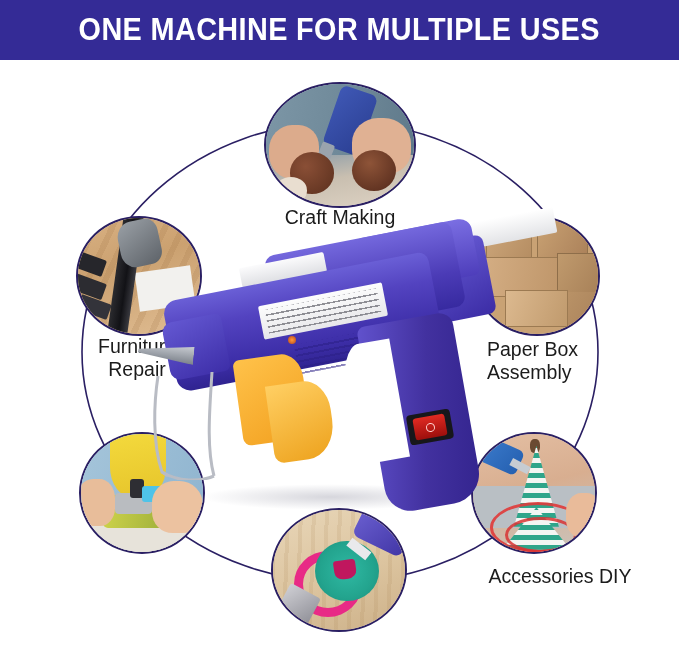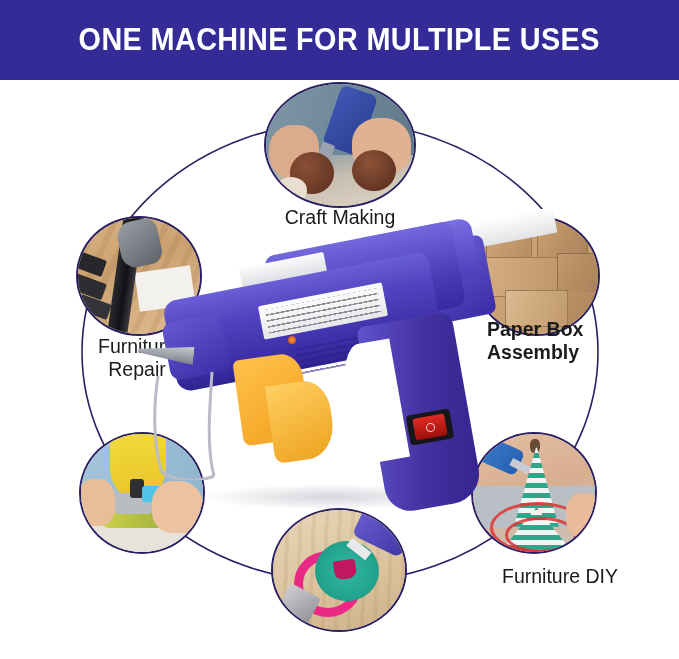--- a/index.html
+++ b/index.html
@@ -5,21 +5,21 @@
   html,body{margin:0;padding:0;}
   body{
     width:679px;height:659px;background:#ffffff;
     font-family:"Liberation Sans",sans-serif;
     overflow:hidden;position:relative;
   }
   #page{position:relative;width:679px;height:659px;background:#fff;overflow:hidden;}
 
   
   .banner{
-    position:absolute;left:0;top:0;width:679px;height:80px;
+    position:absolute;left:0;top:0;width:679px;height:60px;
     background:#342b96;display:flex;align-items:center;justify-content:center;
   }
   .banner-title{
     color:#ffffff;font-weight:bold;font-size:31px;letter-spacing:.4px;
     transform:scaleX(.93);transform-origin:center;white-space:nowrap;
     font-family:"Liberation Sans",sans-serif;
   }
 
   
   .ellipse-svg{position:absolute;left:0;top:62px;width:679px;height:597px;}
@@ -179,21 +179,21 @@
     <div class="pic">
       <div class="layer pb-bg"></div>
       <div class="layer pb-b1"></div>
       <div class="layer pb-b2"></div>
       <div class="layer pb-b3"></div>
       <div class="layer pb-b4"></div>
       <div class="layer pb-b6"></div>
       <div class="layer pb-b5"></div>
     </div>
   </div>
-  <div class="label right" style="left:487px;top:318px;width:180px;font-weight:bold;">Paper Box
+  <div class="label right" style="left:487px;top:338px;width:180px;">Paper Box
 Assembly</div>
 
   <div class="thumb" style="left:79px;top:432px;width:126px;height:122px;">
     <div class="pic">
       <div class="layer ta-bg"></div>
       <div class="layer ta-shirt"></div>
       <div class="layer ta-yellow"></div>
       <div class="layer ta-table"></div>
       <div class="layer ta-toy"></div>
       <div class="layer ta-toy2"></div>
@@ -211,21 +211,21 @@
       <div class="layer hd-trunk"></div>
       <div class="layer hd-tree"></div>
       <div class="layer hd-tree2"></div>
       <div class="layer hd-thread"></div>
       <div class="layer hd-thread2"></div>
       <div class="layer hd-gun"></div>
       <div class="layer hd-nozzle"></div>
       <div class="layer hd-hand"></div>
     </div>
   </div>
-  <div class="label center" style="left:470px;top:565px;width:180px;">Furniture DIY</div>
+  <div class="label center" style="left:470px;top:565px;width:180px;">Accessories DIY</div>
 
   <div class="thumb" style="left:271px;top:508px;width:136px;height:124px;">
     <div class="pic">
       <div class="layer ha-bg"></div>
       <div class="layer ha-grain"></div>
       <div class="layer ha-ring"></div>
       <div class="layer ha-flower"></div>
       <div class="layer ha-heart"></div>
       <div class="layer ha-gun"></div>
       <div class="layer ha-noz"></div>

